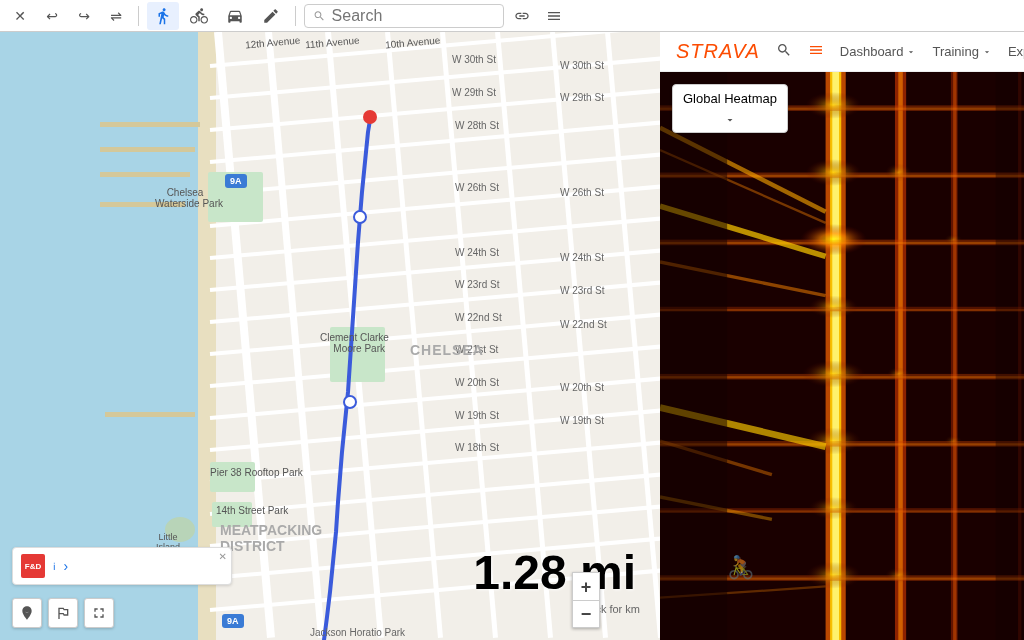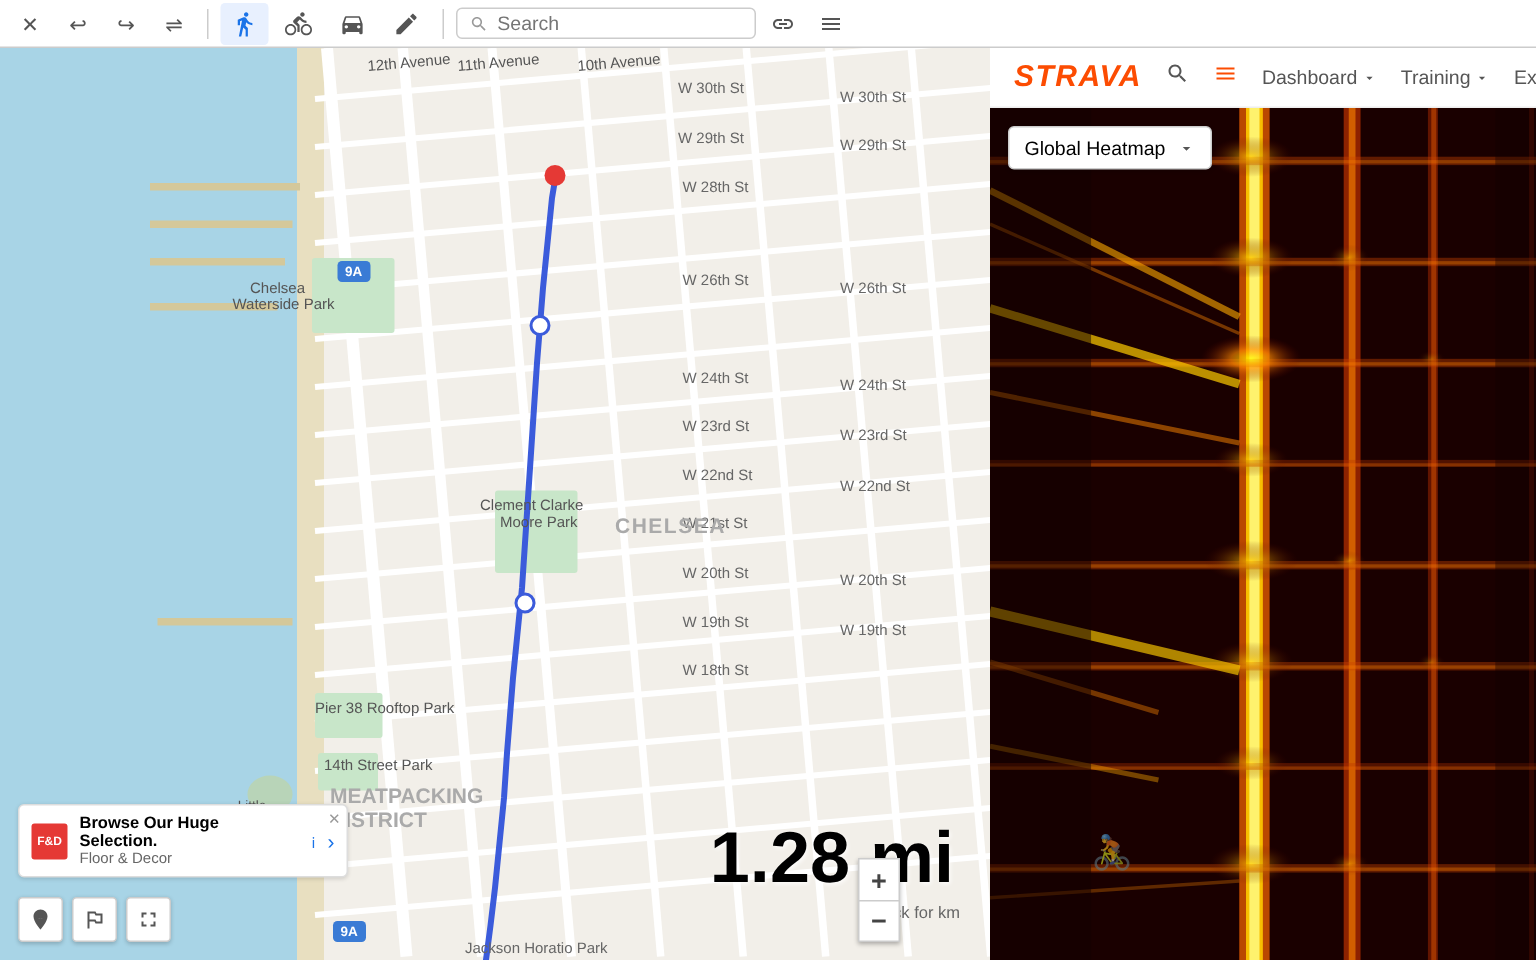--- a/index.html
+++ b/index.html
@@ -41,21 +41,21 @@
     .transport-btn.active { background: #e8f0fe; color: #1a73e8; }
     #search-bar {
       display: flex; align-items: center;
       border: 1px solid #ccc; border-radius: 4px;
       padding: 2px 8px; gap: 6px;
       flex: 1; max-width: 200px;
       background: #fff;
       cursor: text;
     }
     #search-bar input {
-      border: none; outline: none; font-size: 13px; width: 100%;
+      border: none; outline: none; font-size: 16px; width: 100%;
     }
     .icon-link, .icon-menu {
       width: 28px; height: 28px;
       display: flex; align-items: center; justify-content: center;
       cursor: pointer; color: #555; font-size: 14px;
     }
 
     
     #main {
       display: flex;
@@ -208,21 +208,21 @@
       display: flex;
       align-items: center;
       padding: 0 16px;
       gap: 16px;
       border-bottom: 1px solid #eee;
       flex-shrink: 0;
     }
     .strava-logo {
       color: #fc4c02;
       font-size: 20px;
-      font-weight: 700;
+      font-weight: 400;
       font-style: italic;
       letter-spacing: 1px;
     }
     .strava-nav-icon {
       color: #555; font-size: 16px; cursor: pointer;
     }
     .strava-hamburger {
       color: #fc4c02; font-size: 16px; cursor: pointer;
     }
     .strava-nav-link {
@@ -249,20 +249,21 @@
       top: 12px; left: 12px;
       background: #fff;
       border: 1px solid #ccc;
       border-radius: 4px;
       padding: 6px 10px;
       display: flex; align-items: center; gap: 8px;
       font-size: 13px;
       cursor: pointer;
       box-shadow: 0 1px 3px rgba(0,0,0,0.2);
       z-index: 5;
+      flex-direction: column;
     }
 
     
     .map-label {
       position: absolute;
       font-size: 10px;
       color: #666;
       font-weight: normal;
       white-space: nowrap;
       pointer-events: none;
@@ -425,24 +426,20 @@
       <div class="map-label" style="left:200px;top:590px;color:#666;margin-top:48px;">Horatio Street</div>
       <div class="map-label" style="left:310px;top:595px;color:#666;">Jackson Horatio Park</div>
     </div>
 
     <div id="distance-display">1.28 mi</div>
     <div id="click-for-km">click for km</div>
 
     <div id="ad-banner">
       <span id="ad-close">✕</span>
       <div class="ad-logo">F&amp;D</div>
-      <div class="ad-text">
-        <div style="font-weight:bold;font-size:11px;">Browse Our Huge Selection.</div>
-        <div style="font-size:10px;color:#666;">Floor &amp; Decor</div>
-      </div>
       <span class="ad-info-icon">ℹ</span>
       <span class="ad-arrow">›</span>
     </div>
 
     <div id="map-controls-bl">
       <div class="map-ctrl-btn" title="Street View">
         <svg width="16" height="16" viewBox="0 0 24 24" fill="#555">
             <circle cx="12" cy="8" r="3.5"></circle>
             <path d="M12 2C8.13 2 5 5.13 5 9c0 5.25 7 13 7 13s7-7.75 7-13c0-3.87-3.13-7-7-7zm0 9.5c-1.38 0-2.5-1.12-2.5-2.5s1.12-2.5 2.5-2.5 2.5 1.12 2.5 2.5-1.12 2.5-2.5 2.5z"></path>
           </svg>

